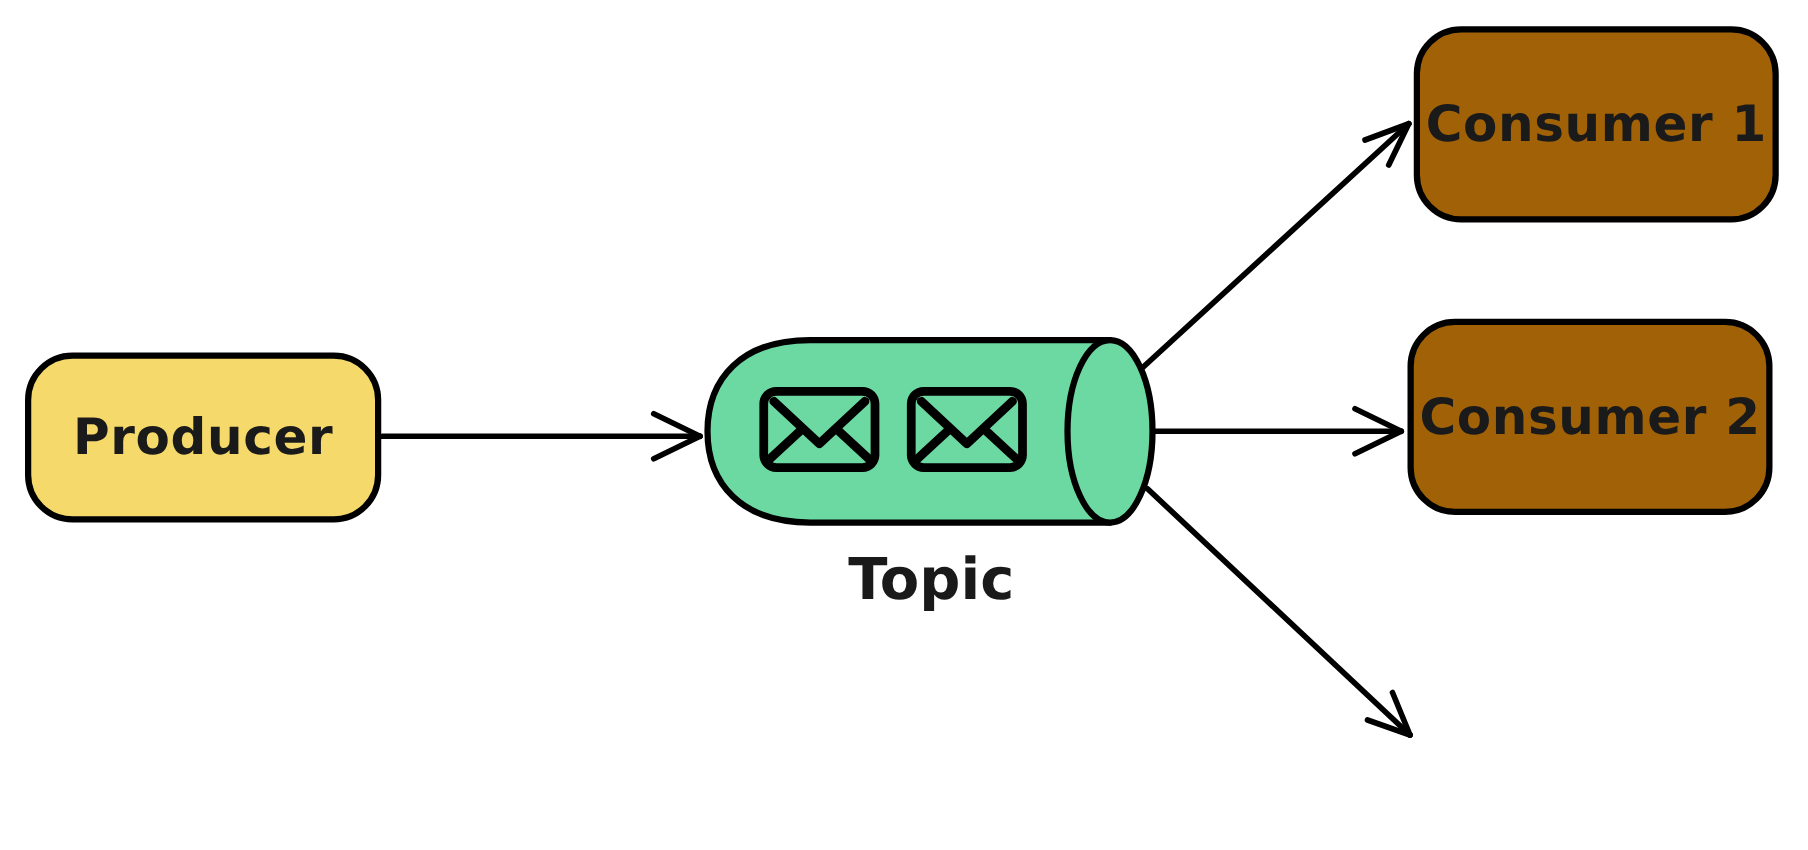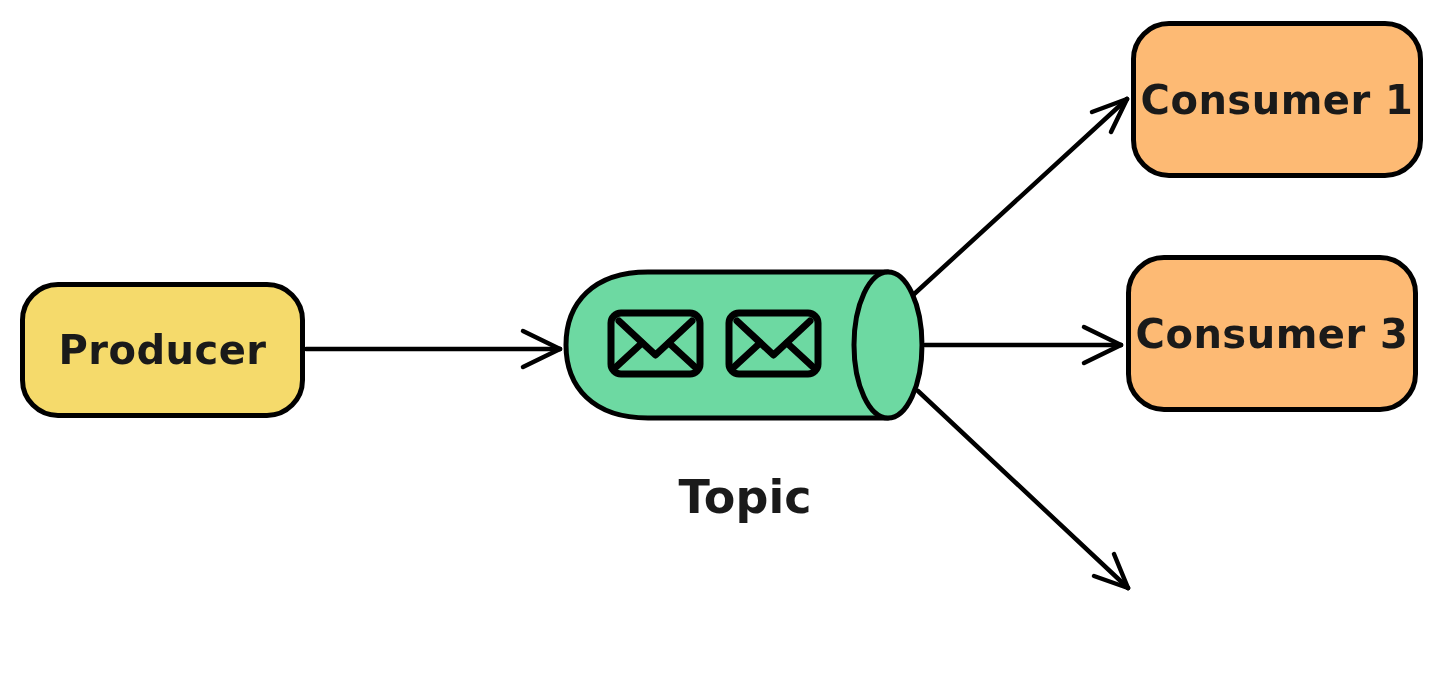--- a/index.html
+++ b/index.html
@@ -40,36 +40,35 @@
   }
 
   .node-producer {
     left: 20px; top: 282px;
     width: 285px; height: 136px;
     background: #f5da6b;
   }
 
   .node-consumer {
     width: 292px; height: 157px;
-    background: #fdba74;
+    background: #a16207;
   }
   .node-consumer1 { left: 1131px; top: 21px; }
   .node-consumer2 { left: 1126px; top: 255px; }
   .node-consumer3 { left: 1131px; top: 501px; }
 
   .topic-label {
     position: absolute;
     left: 565px; top: 436px;
     width: 360px;
     text-align: center;
     font-size: 46px;
     font-weight: 700;
     color: #1a1a1a;
     white-space: nowrap;
-    margin-top: 34px;
   }
 </style>
 </head>
 <body>
 
 <div class="canvas">
 
   <svg class="edges-layer" viewBox="0 0 1446 680" xmlns="http://www.w3.org/2000/svg">
 
     <g stroke="#000000" stroke-width="4.5" stroke-linecap="round" fill="none">
@@ -120,17 +119,17 @@
     <span class="node-label">Producer</span>
   </div>
 
   <div class="topic-label">Topic</div>
 
   <div class="node node-consumer node-consumer1">
     <span class="node-label">Consumer 1</span>
   </div>
 
   <div class="node node-consumer node-consumer2">
-    <span class="node-label">Consumer 3</span>
+    <span class="node-label">Consumer 2</span>
   </div>
 
 
 </div>
 
 </body></html>

